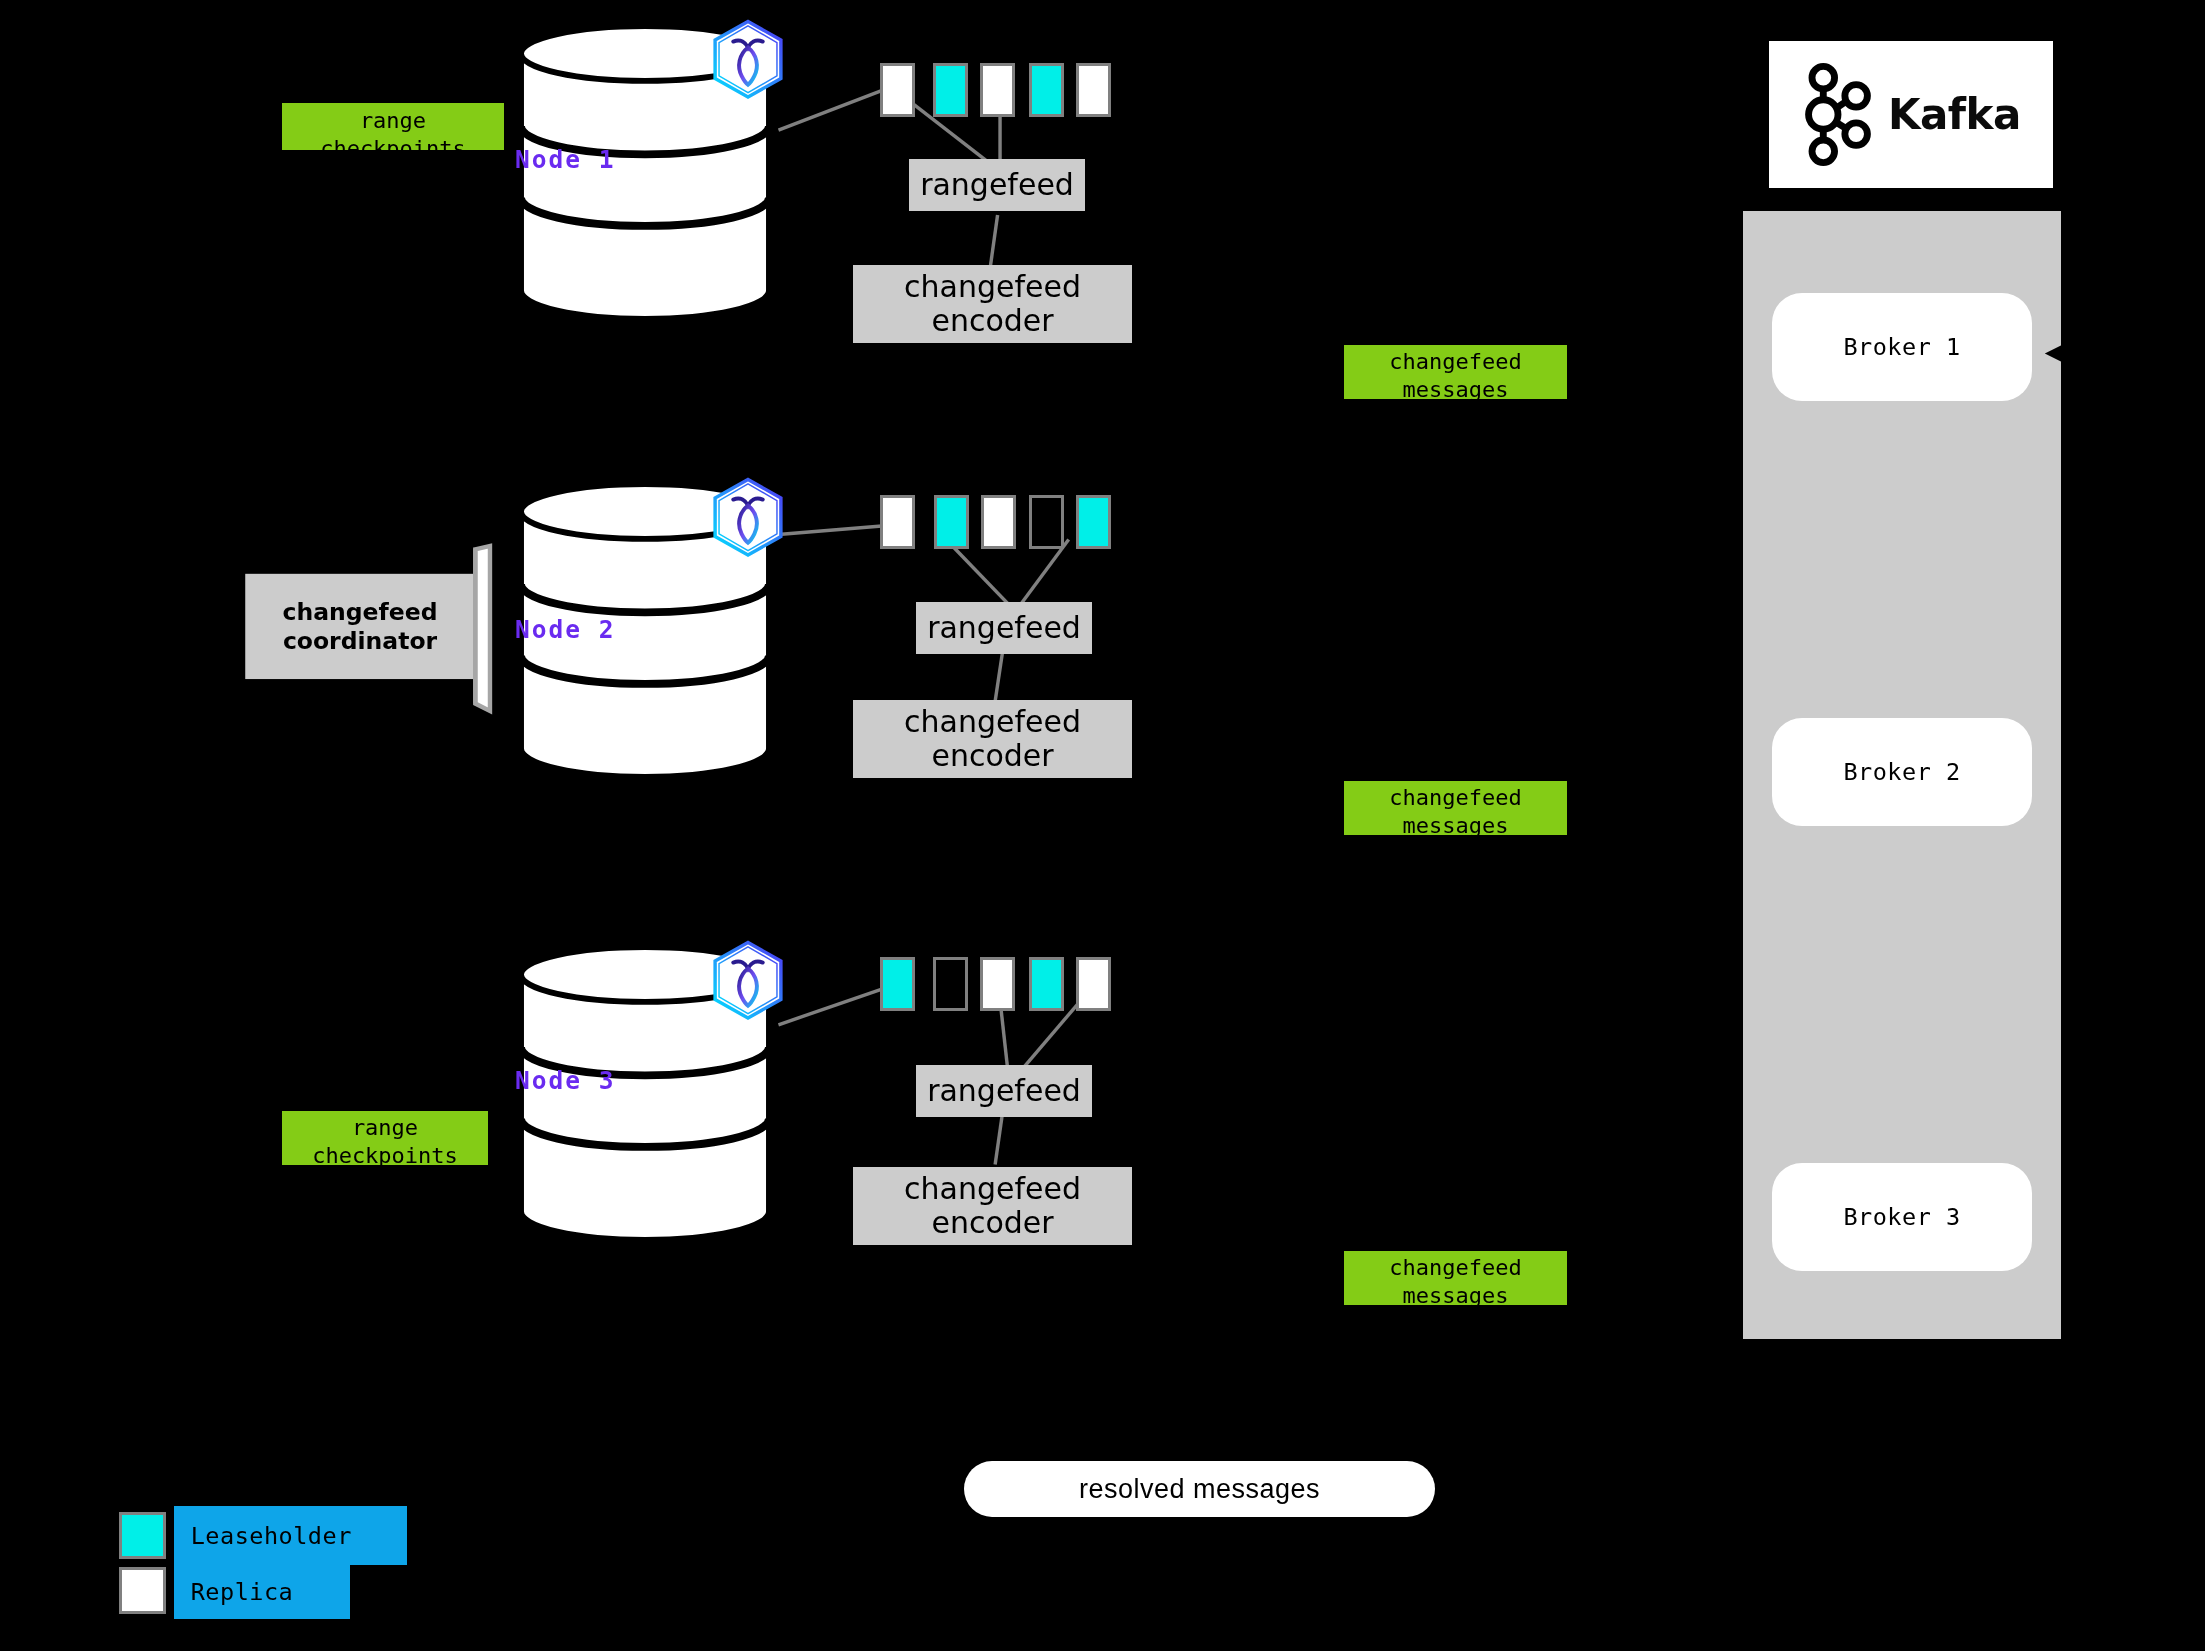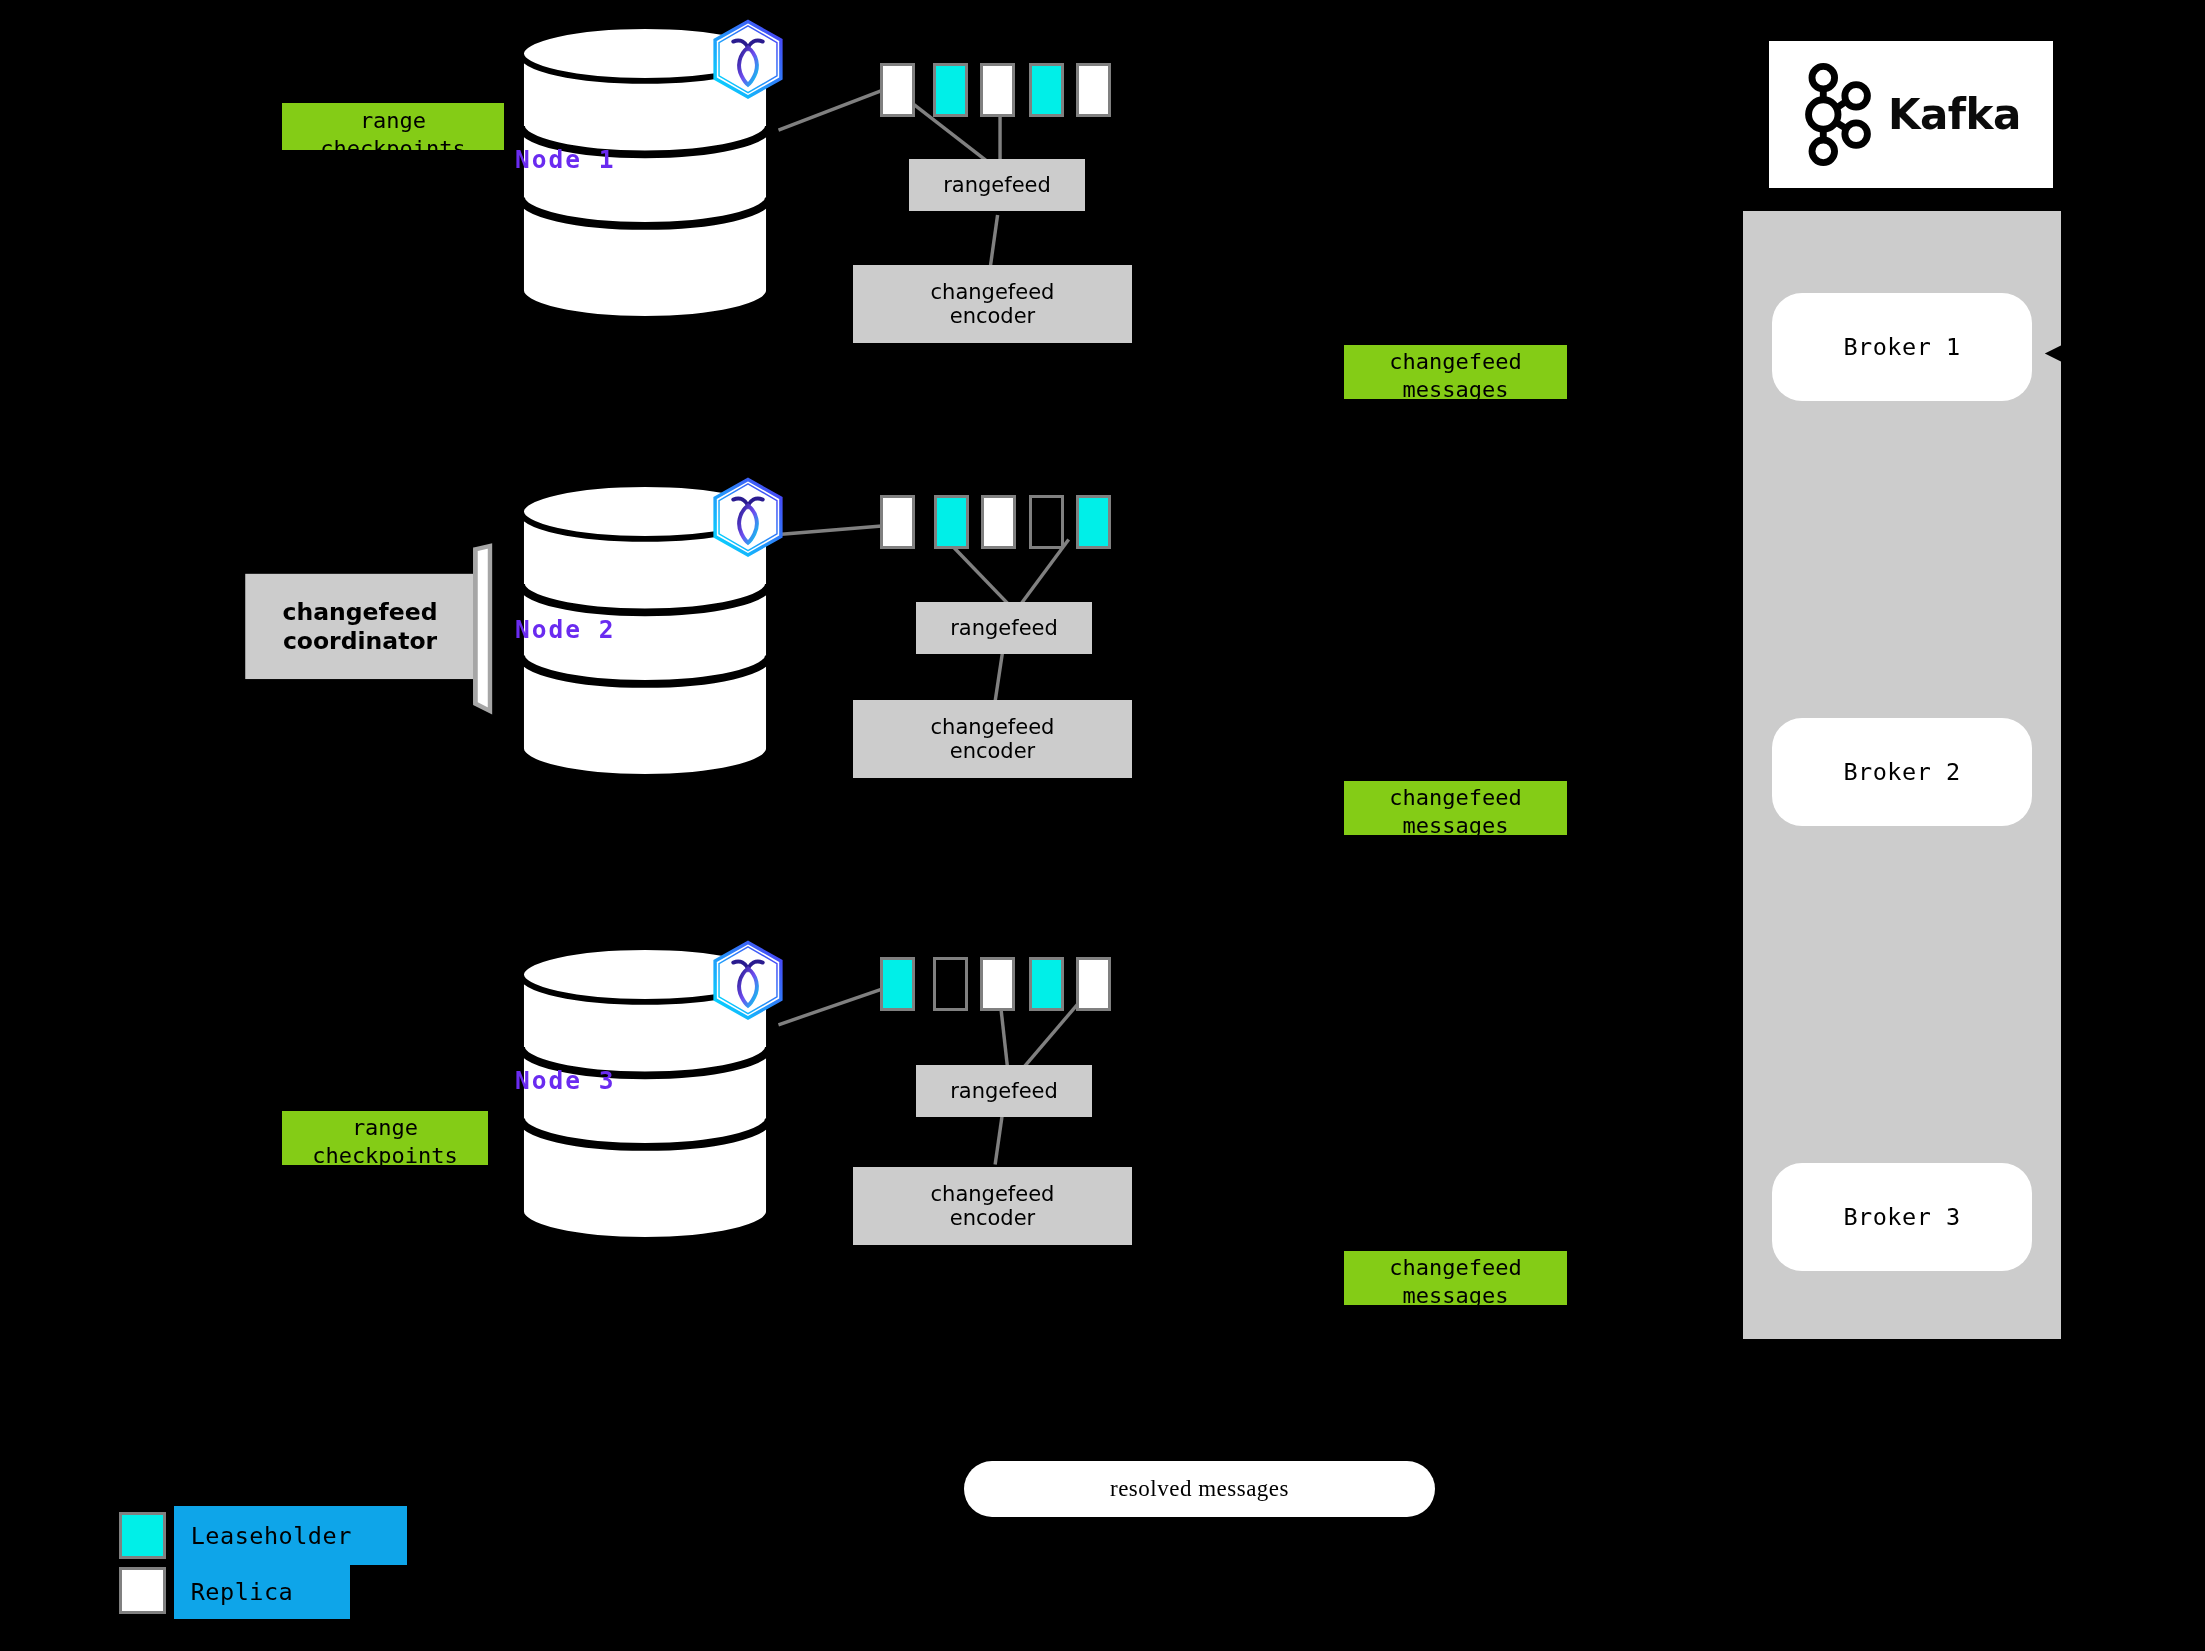--- a/index.html
+++ b/index.html
@@ -28,21 +28,21 @@
     border:3.4px solid #808080;box-sizing:border-box;
   }
   .range-box.fill-white{background:#ffffff;}
   .range-box.fill-cyan{background:#00efe8;}
   .range-box.fill-none{background:transparent;}
 
   
   .gbox{
     position:absolute;background:#cccccc;color:#000;
     font-family:"DejaVu Sans","Liberation Sans",sans-serif;
-    font-size:21px;line-height:1.15;
+    font-size:30px;line-height:1.15;
     display:flex;align-items:center;justify-content:center;
     text-align:center;box-sizing:border-box;
   }
 
   
   .wlabel{
     position:absolute;background:#84cc16;color:#000;
     font-family:"DejaVu Sans Mono","Liberation Mono",monospace;
     font-size:22px;line-height:1.28;text-align:center;
     box-sizing:border-box;overflow:visible;
@@ -77,22 +77,22 @@
     position:absolute;background:#ffffff;border-radius:30px;
     display:flex;align-items:center;justify-content:center;
     font-family:"DejaVu Sans Mono","Liberation Mono",monospace;
     font-size:23.5px;color:#000;letter-spacing:0.5px;
   }
 
   
   .pill{
     position:absolute;background:#ffffff;border-radius:34px;
     display:flex;align-items:center;justify-content:center;
-    font-family:Liberation Serif, serif;
-    font-size:23px;color:#000;letter-spacing:0.5px;
+    font-family:Liberation Sans, sans-serif;
+    font-size:27px;color:#000;letter-spacing:0.5px;
   }
 
   
   .legend-swatch{position:absolute;width:47px;height:47px;border:3.4px solid #808080;box-sizing:border-box;}
   .legend-label{
     position:absolute;background:#0ea5e9;color:#000;
     font-family:"DejaVu Sans Mono","Liberation Mono",monospace;
     font-size:23.5px;display:flex;align-items:center;padding-left:16.7px;
     box-sizing:border-box;letter-spacing:0.5px;
   }

